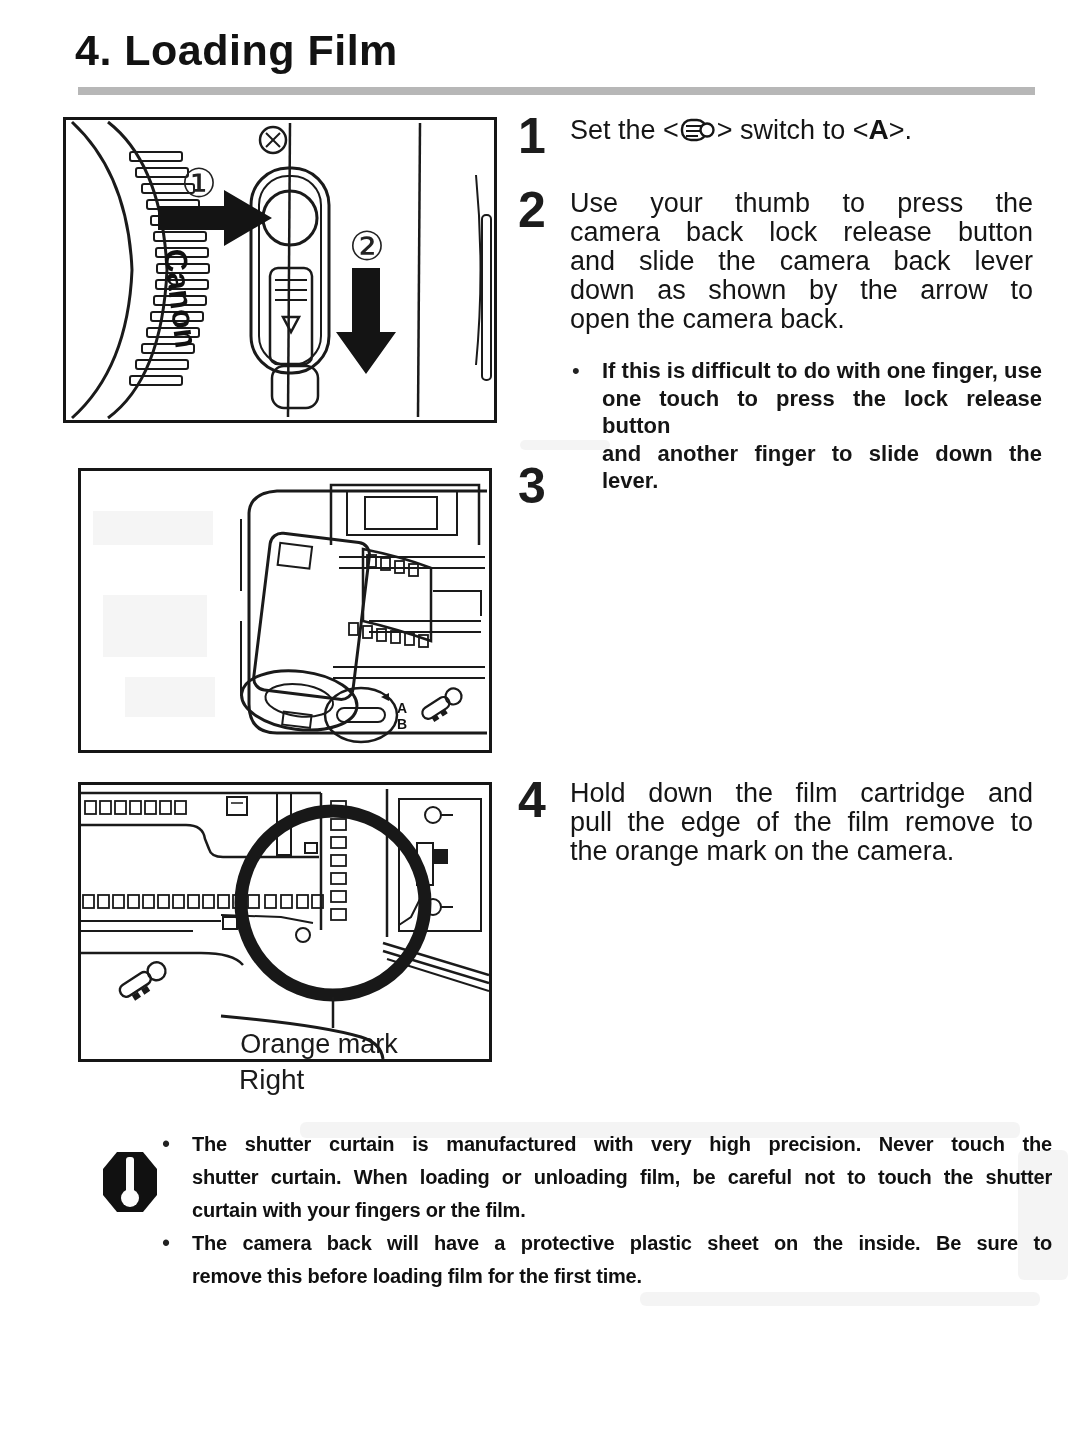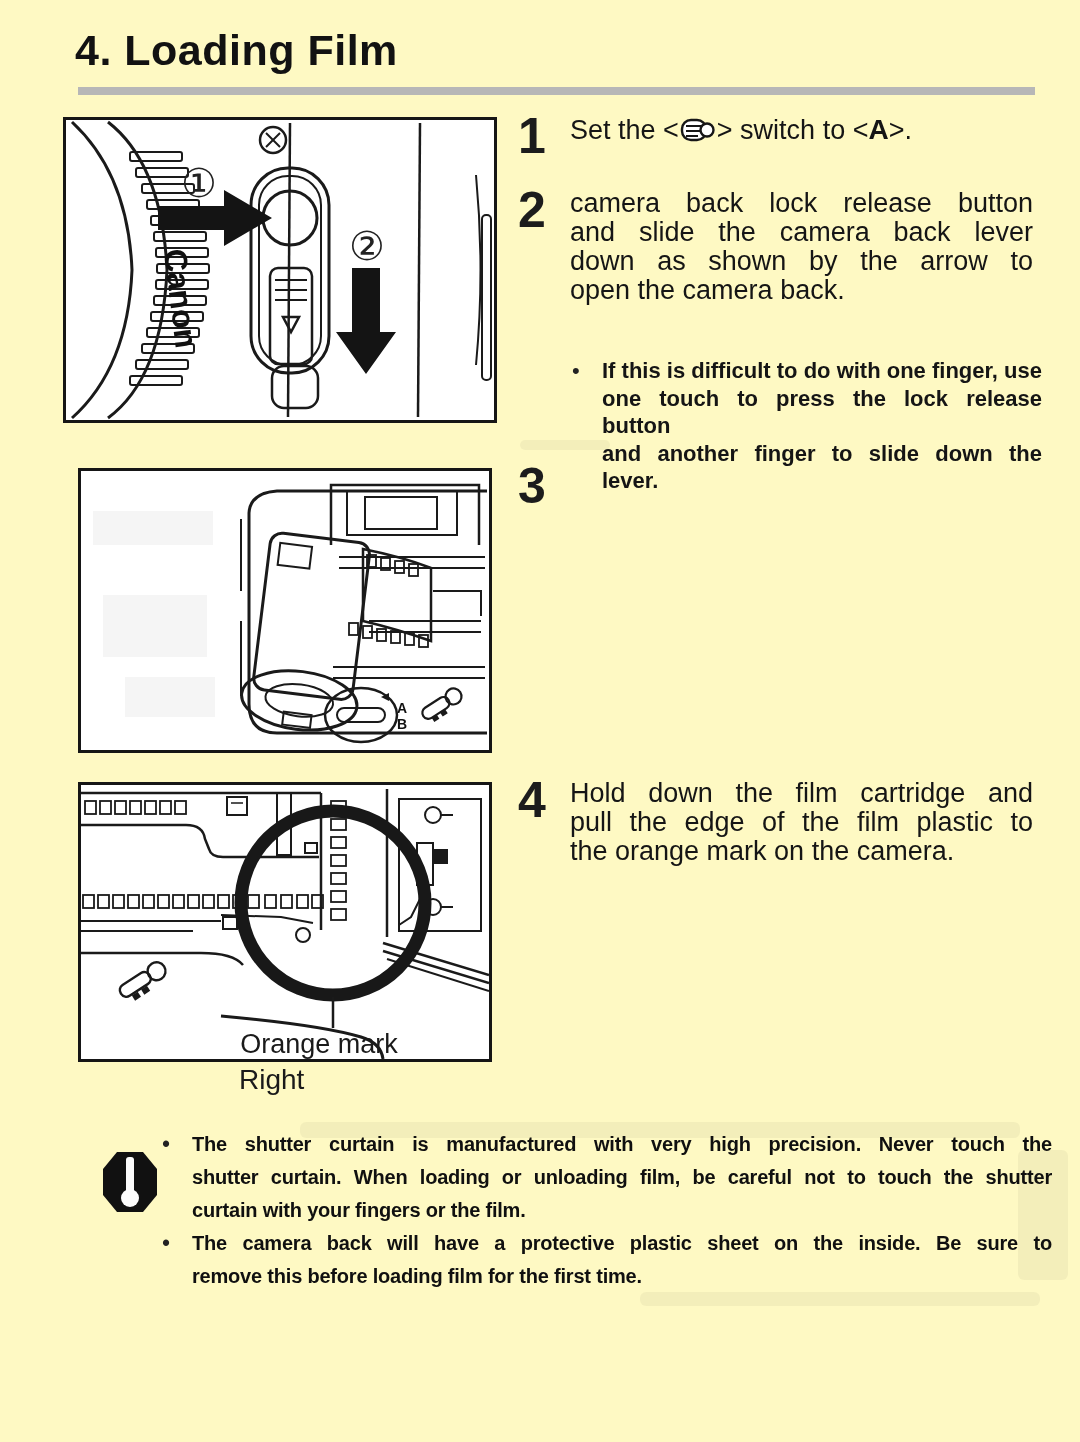--- a/index.html
+++ b/index.html
@@ -1,19 +1,19 @@
 <!DOCTYPE html>
 <html><head>
 <meta charset="utf-8">
 <style>
   * { margin:0; padding:0; box-sizing:border-box; }
   html,body { background:#e8e8e8; }
   .page {
     position:relative; width:1080px; height:1442px;
-    background:#fef9c3; overflow:hidden;
+    background:#ffffff; overflow:hidden;
     font-family:"Liberation Sans", sans-serif; color:#161616;
   }
   
   .noise { position:absolute; background:rgba(0,0,0,0.045); border-radius:6px; }
 
   .title {
     position:absolute; left:75px; top:26px;
     font-size:43px; font-weight:bold; letter-spacing:0.5px; color:#121212;
   }
   .title-rule {
@@ -309,20 +309,21 @@
             <line x1="6" y1="20" x2="18" y2="20" stroke="#161616" stroke-width="2"></line>
             <circle cx="27" cy="14" r="6.5" fill="#fff" stroke="#161616" stroke-width="2.4"></circle>
           </svg><span>&gt; switch to &lt;</span><span class="switch-a">A</span><span>&gt;.</span>
       </div>
     </div>
   </div>
 
   <div class="step s2">
     <div class="step-num">2</div>
     <div class="step-body">
+      <div class="jline">Use your thumb to press the</div>
       <div class="jline">camera back lock release button</div>
       <div class="jline">and slide the camera back lever</div>
       <div class="jline">down as shown by the arrow to</div>
       <div class="jline last">open the camera back.</div>
     </div>
   </div>
 
   <div class="sub-bullet">
     <div class="marker">•</div>
     <div class="sub-lines">
@@ -333,21 +334,21 @@
   </div>
 
   <div class="step s3">
     <div class="step-num">3</div>
   </div>
 
   <div class="step s4">
     <div class="step-num">4</div>
     <div class="step-body">
       <div class="jline">Hold down the film cartridge and</div>
-      <div class="jline">pull the edge of the film plastic to</div>
+      <div class="jline">pull the edge of the film remove to</div>
       <div class="jline last">the orange mark on the camera.</div>
     </div>
   </div>
 
   <div class="note-block">
     <svg class="note-icon" width="60" height="64" viewBox="0 0 60 64">
       <path d="M17 2 L43 2 L57 19 L57 45 L43 62 L17 62 L3 45 L3 19 Z" fill="#111"></path>
       <rect x="26" y="7" width="8" height="36" rx="3" fill="#fcfcfc"></rect>
       <circle cx="30" cy="48" r="9" fill="#fcfcfc"></circle>
     </svg>

